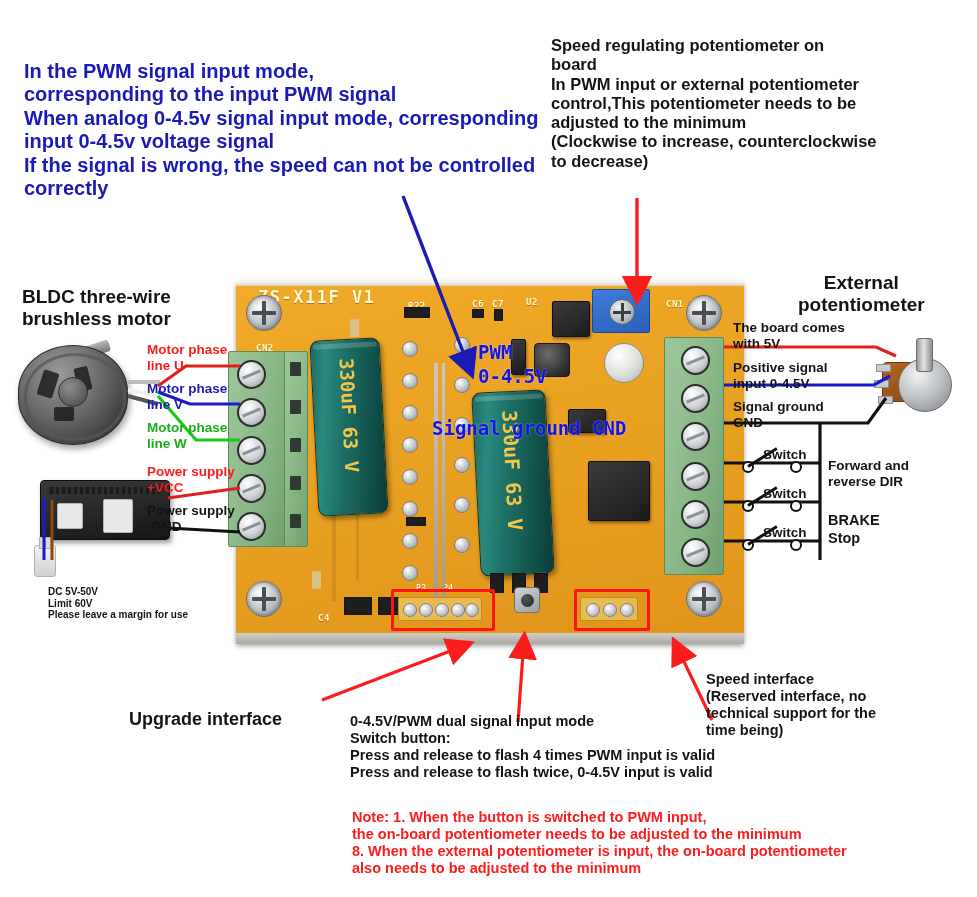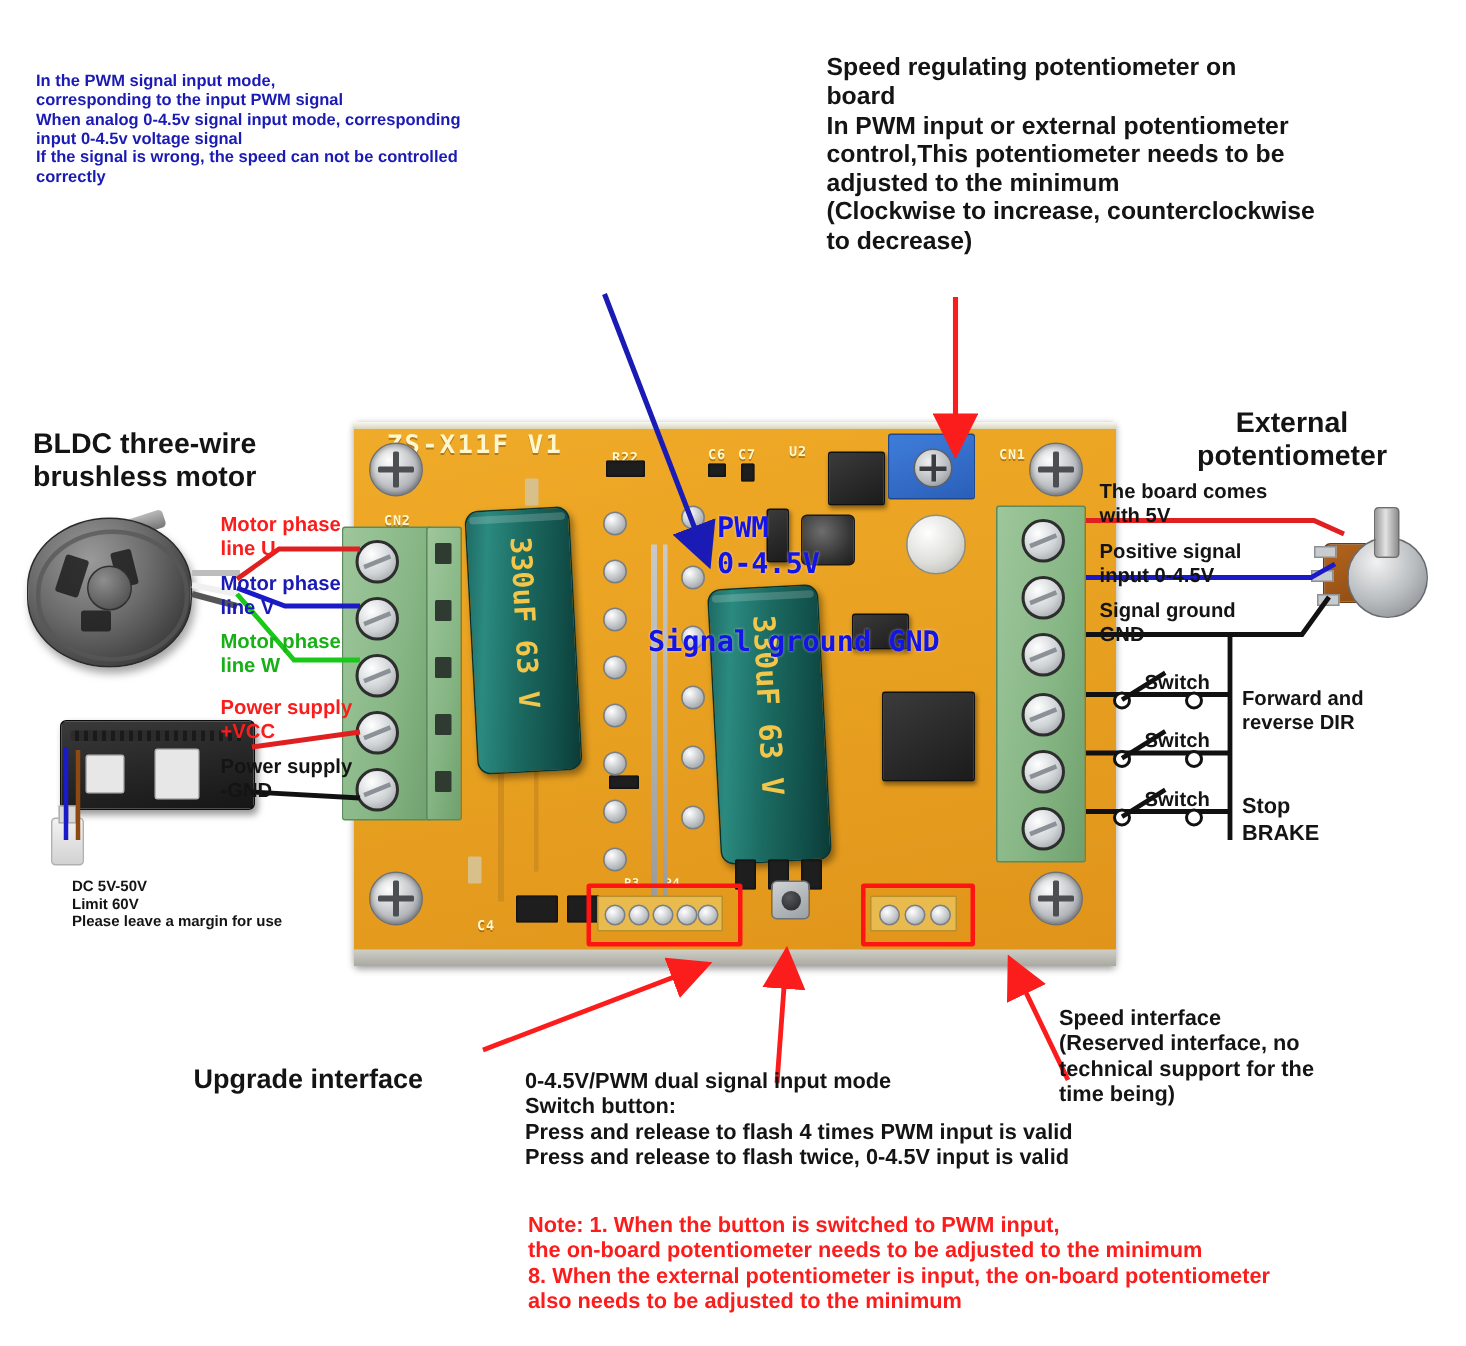--- a/index.html
+++ b/index.html
@@ -337,21 +337,21 @@
   <div class="swdot" style="left:0;top:9px;"></div>
   <div class="swdot" style="left:48px;top:9px;"></div>
   <div class="swarm" style="left:6px;top:13px;"></div>
 </div>
 <div class="swgroup" style="left:742px;top:530px;width:90px;height:26px;">
   <div class="swdot" style="left:0;top:9px;"></div>
   <div class="swdot" style="left:48px;top:9px;"></div>
   <div class="swarm" style="left:6px;top:13px;"></div>
 </div>
 
-<div class="abs txt blue" style="left:24px;top:48px;font-size:11px;">In the PWM signal input mode,
+<div class="abs txt blue" style="left:24px;top:60px;font-size:20px;">In the PWM signal input mode,
 corresponding to the input PWM signal
 When analog 0-4.5v signal input mode, corresponding
 input 0-4.5v voltage signal
 If the signal is wrong, the speed can not be controlled
 correctly</div>
 
 <div class="abs txt black" style="left:551px;top:36px;font-size:16.5px;">Speed regulating potentiometer on
 board
 In PWM input or external potentiometer
 control,This potentiometer needs to be
@@ -386,21 +386,21 @@
 input 0-4.5V</div>
 <div class="abs txt black" style="left:733px;top:399px;font-size:13.5px;">Signal ground
 GND</div>
 
 <div class="abs txt black" style="left:763px;top:447px;font-size:13.5px;">Switch</div>
 <div class="abs txt black" style="left:763px;top:486px;font-size:13.5px;">Switch</div>
 <div class="abs txt black" style="left:763px;top:525px;font-size:13.5px;">Switch</div>
 
 <div class="abs txt black" style="left:828px;top:458px;font-size:13.5px;">Forward and
 reverse DIR</div>
-<div class="abs txt black" style="left:828px;top:512px;font-size:14.5px;margin-top:36px;">BRAKE</div>
+<div class="abs txt black" style="left:828px;top:512px;font-size:14.5px;">BRAKE</div>
 <div class="abs txt black" style="left:828px;top:530px;font-size:14.5px;">Stop</div>
 
 <div class="abs txt black" style="left:129px;top:709px;font-size:18px;">Upgrade interface</div>
 
 <div class="abs txt black" style="left:350px;top:713px;font-size:14.5px;">0-4.5V/PWM dual signal input mode
 Switch button:
 Press and release to flash 4 times PWM input is valid
 Press and release to flash twice, 0-4.5V input is valid</div>
 
 <div class="abs txt black" style="left:706px;top:671px;font-size:14.5px;">Speed interface

